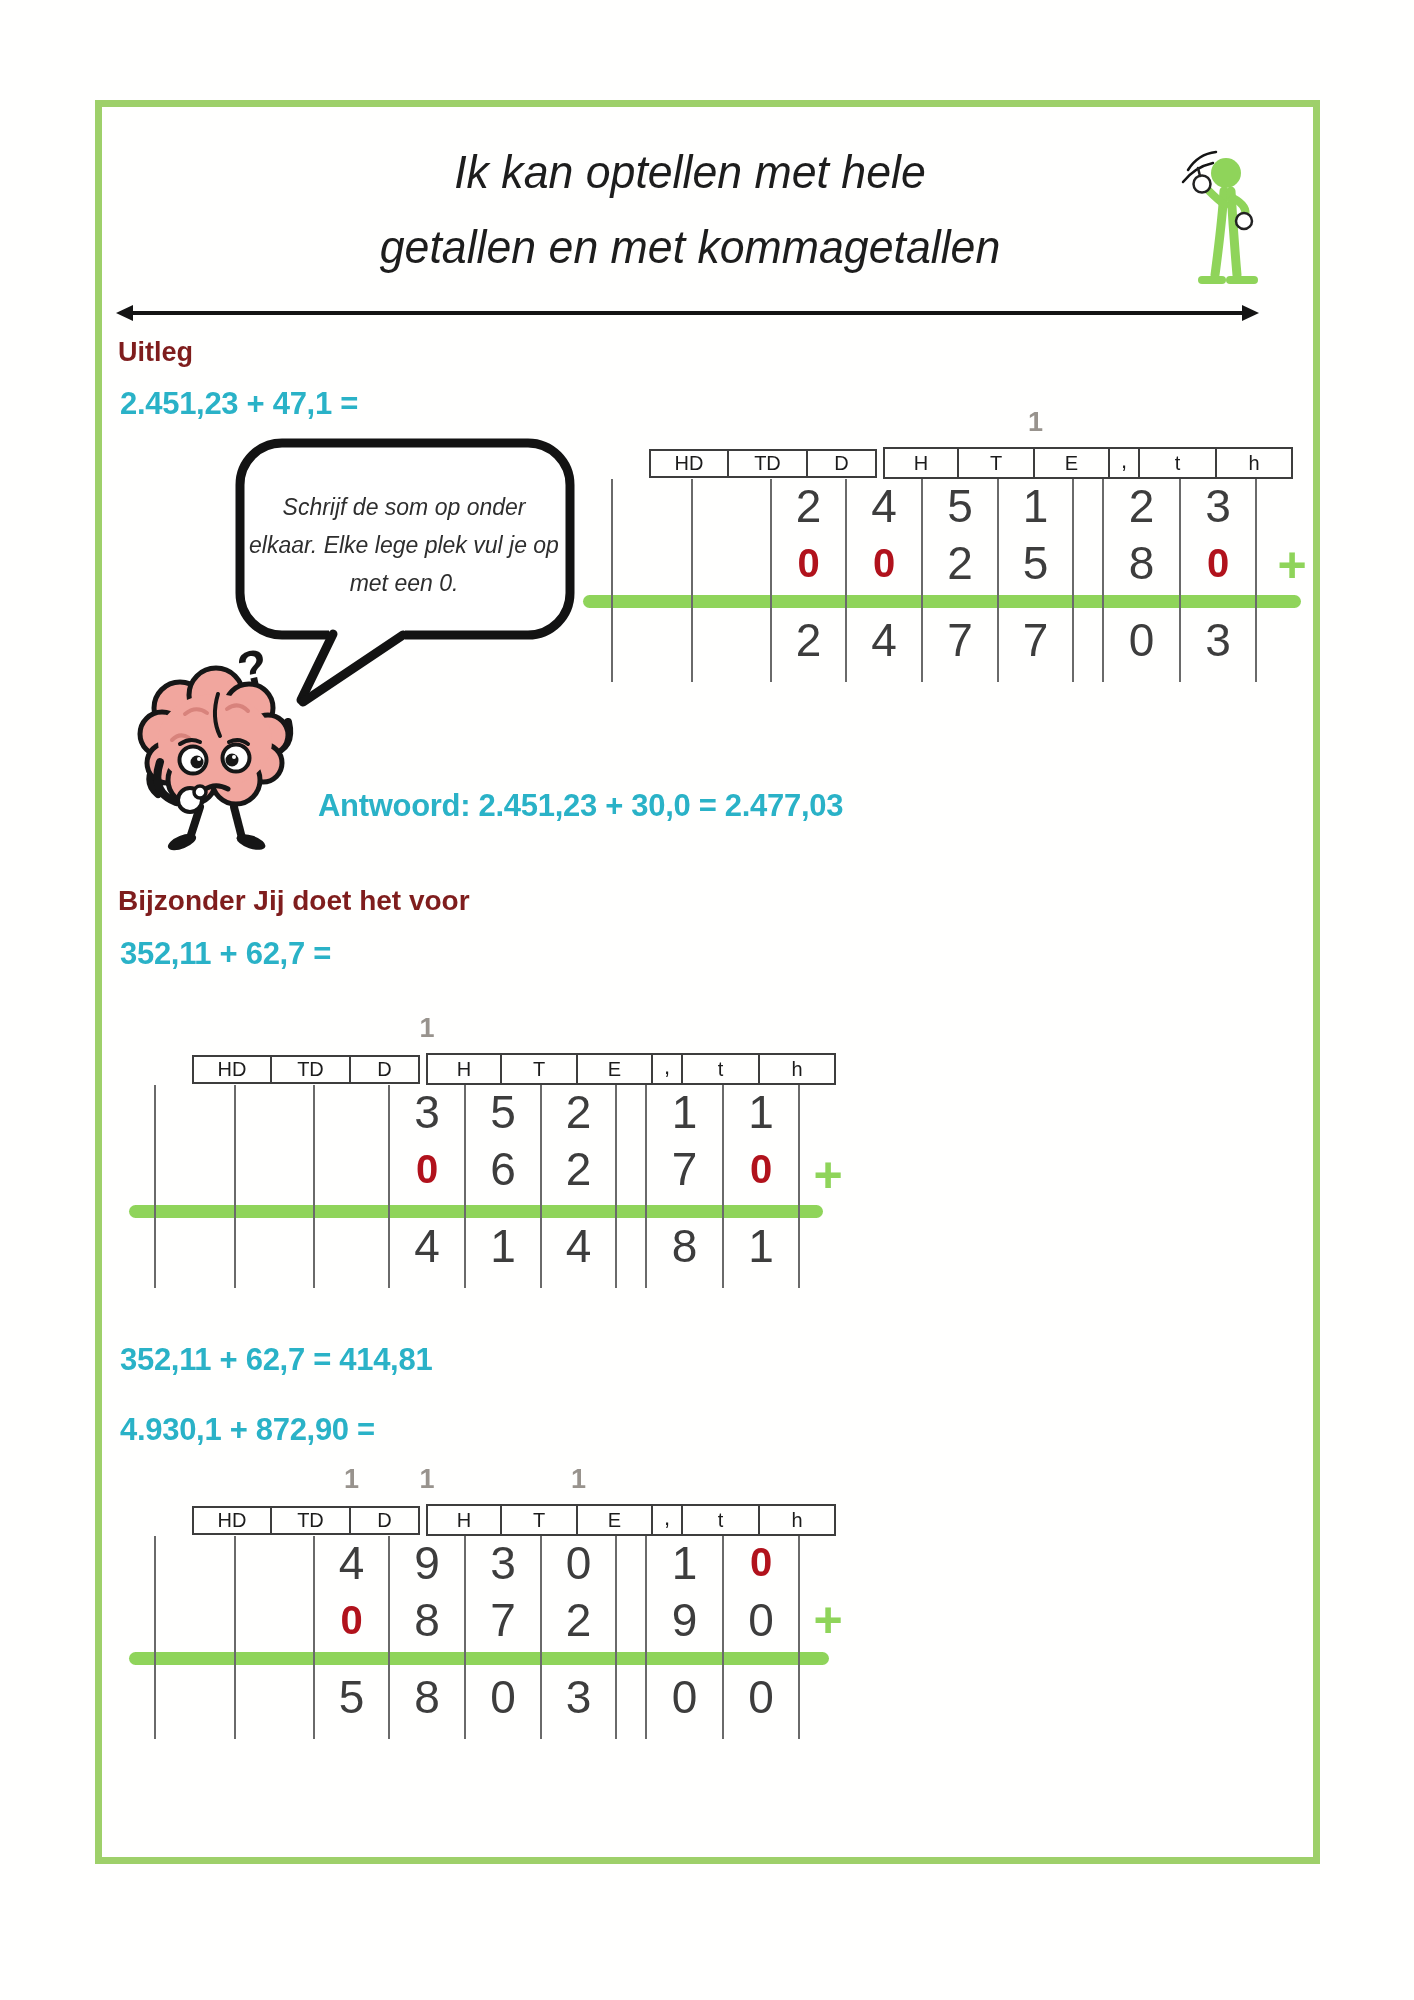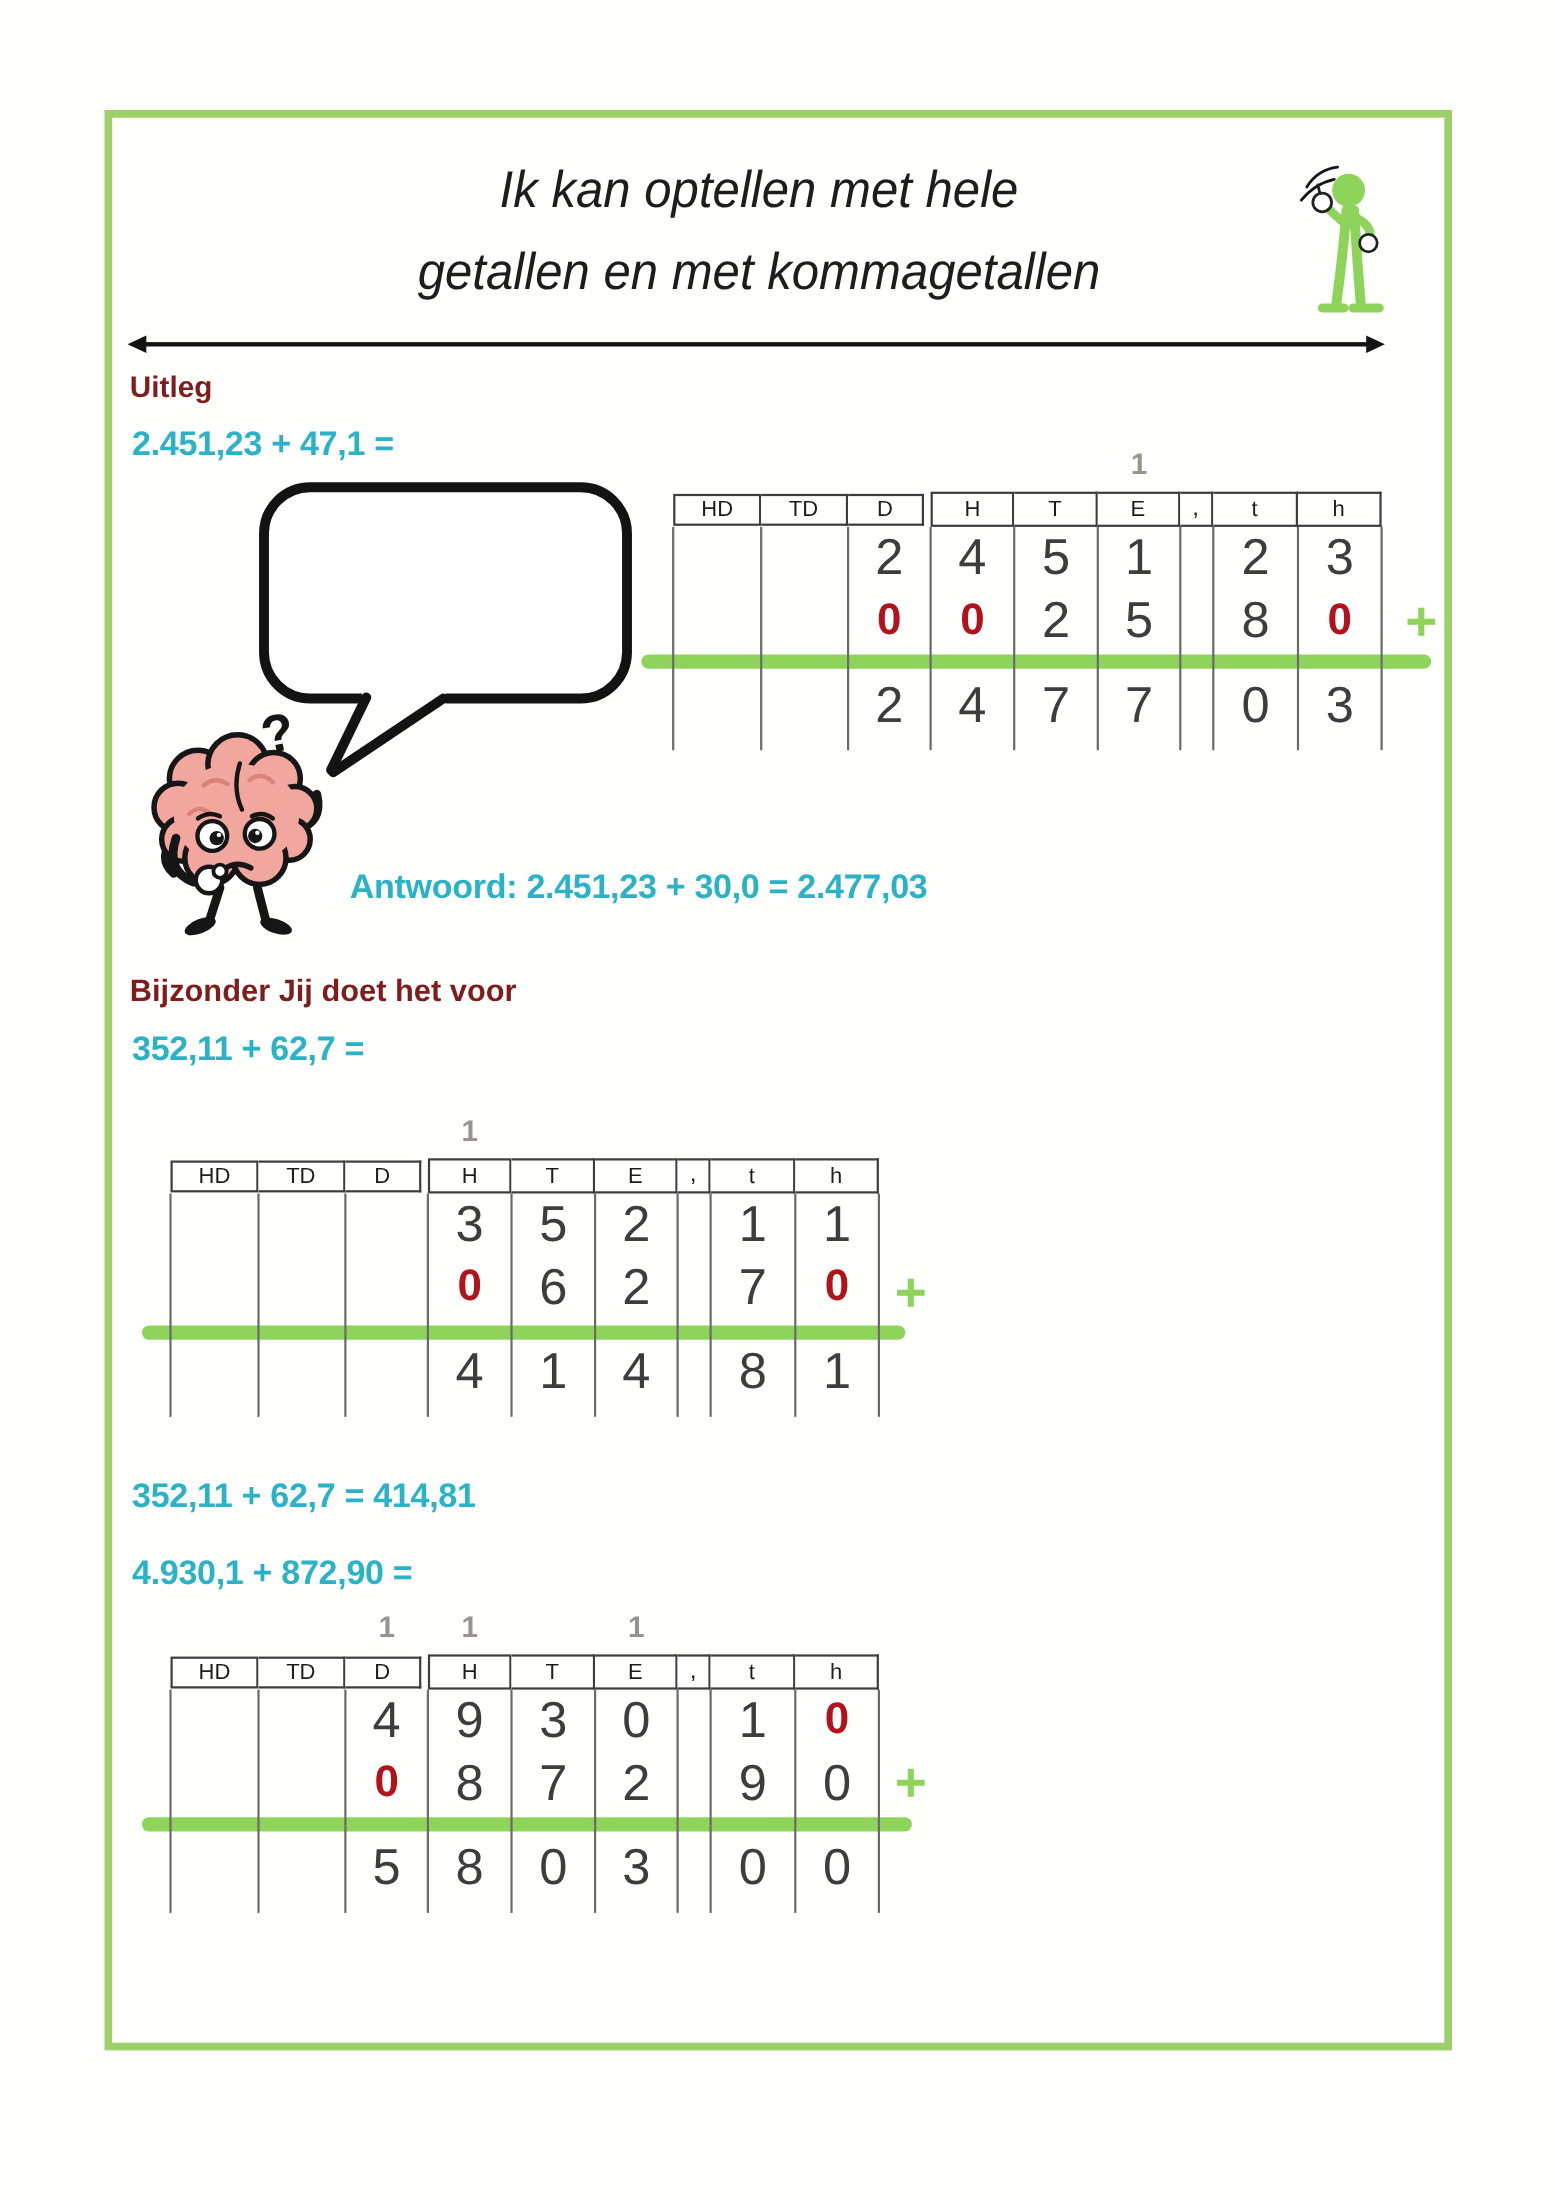--- a/index.html
+++ b/index.html
@@ -26,21 +26,21 @@
                  font-style:italic; font-size:23px; line-height:38px; color:#2e2e2e; }
   .qmark { position:absolute; left:238px; top:640px; font-size:48px; font-weight:700; color:#161616;
            transform:rotate(-12deg); }
 
   
   .pvt { position:absolute; width:644px; height:235px; }
   .pvt > div { position:absolute; }
   .hcell { display:flex; align-items:center; justify-content:center;
            font-size:20px; color:#1c1c1c;
            border-top:2px solid #3d3d3d; border-bottom:2px solid #3d3d3d; border-right:2px solid #3d3d3d;
-           background:#fffffe; }
+           background:#fffffe;margin-left:37px; }
   .hcell.first { border-left:2px solid #3d3d3d; }
   .hcell.commacell { align-items:flex-end; padding-bottom:3px; font-size:22px; }
   .vline { width:1.5px; background:#6a6a6a; }
   .carry { display:flex; align-items:center; justify-content:center;
            font-size:27px; font-weight:700; color:#98938d; }
   .dcell { display:flex; align-items:center; justify-content:center;
            font-size:46px; font-weight:300; color:#3d3d3d; }
   .dcell.red { color:#b1121c; font-weight:700; font-size:40px; }
   .sumline { height:13px; background:#8fd45a; border-radius:7px; }
   .plus { width:44px; height:50px; display:flex; align-items:center; justify-content:center;
@@ -77,20 +77,25 @@
 
   <div class="h-black" style="top:337px;font-size:27px">Uitleg</div>
   <div class="cyan" style="top:386px;font-size:31px">2.451,23 + 47,1 =</div>
 
   <svg class="abs" style="left:225px;top:428px" width="365" height="290" viewBox="0 0 365 290">
     <rect x="15" y="15" width="330" height="192" rx="42" fill="#ffffff" stroke="#131313" stroke-width="9"></rect>
     <rect x="104" y="196" width="76" height="18" fill="#ffffff"></rect>
     <path d="M108,206 L76,272" stroke="#131313" stroke-width="9" stroke-linecap="round" fill="none"></path>
     <path d="M178,207 L78,274" stroke="#131313" stroke-width="9" stroke-linecap="round" fill="none"></path>
   </svg>
+  <div class="bubble-text">
+    <span style="display:block">Schrijf de som op onder</span>
+    <span style="display:block">elkaar. Elke lege plek vul je op</span>
+    <span style="display:block">met een 0.</span>
+  </div>
   <div class="qmark">?</div>
 
   <svg class="abs" style="left:130px;top:662px" width="170" height="195" viewBox="0 0 170 195">
     <path d="M70,145 L60,176" stroke="#161616" stroke-width="8" stroke-linecap="round"></path>
     <path d="M104,145 L112,176" stroke="#161616" stroke-width="8" stroke-linecap="round"></path>
     <ellipse cx="52" cy="180" rx="15" ry="6.5" fill="#161616" transform="rotate(-22 52 180)"></ellipse>
     <ellipse cx="121" cy="180" rx="15" ry="6.5" fill="#161616" transform="rotate(18 121 180)"></ellipse>
     <path d="M140,92 Q164,86 158,60" fill="none" stroke="#161616" stroke-width="8" stroke-linecap="round"></path>
     <path d="M30,96 Q12,118 28,132" fill="none" stroke="#161616" stroke-width="8" stroke-linecap="round"></path>
     <g stroke="#161616" stroke-width="5" fill="#f1a69e">

